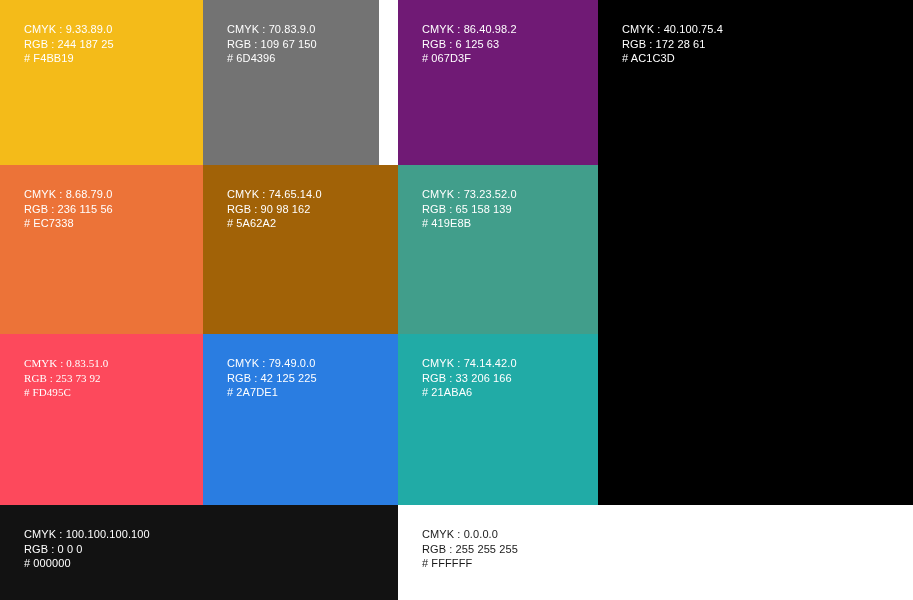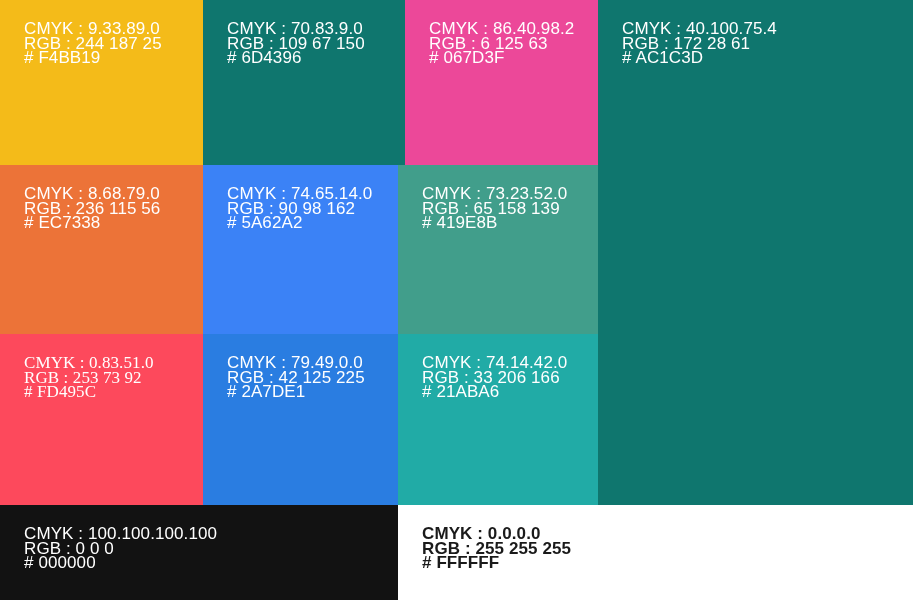--- a/index.html
+++ b/index.html
@@ -20,21 +20,21 @@
   }
   .swatch {
     position: absolute;
     box-sizing: border-box;
   }
   .swatch-info {
     position: absolute;
     left: 24px;
     top: 22px;
     line-height: 14.5px;
-    font-size: 17px;
+    font-size: 11px;
     letter-spacing: 0.1px;
     white-space: nowrap;
     user-select: none;
   }
   .swatch-info .line {
     display: block;
   }
   .light-text .swatch-info { color: #ffffff; }
   .dark-text  .swatch-info { color: #1a1a1a; }
 </style>
@@ -42,49 +42,49 @@
 <body>
 
 <div id="palette-board" style="width: 913px; height: 600px; background: rgb(255, 255, 255);">
     <div class="swatch light-text" style="left: 0px; top: 0px; width: 203px; height: 165px; background: rgb(244, 187, 25);">
       <div class="swatch-info">
         <span class="line">CMYK : 9.33.89.0</span>
         <span class="line">RGB : 244 187 25</span>
         <span class="line"># F4BB19</span>
       </div>
     </div>
-    <div class="swatch light-text" style="left: 203px; top: 0px; width: 202px; height: 165px; background: #0f766e;">
+    <div class="swatch light-text" style="left: 203px; top: 0px; width: 176px; height: 165px; background: #737373;">
       <div class="swatch-info">
         <span class="line">CMYK : 70.83.9.0</span>
         <span class="line">RGB : 109 67 150</span>
         <span class="line"># 6D4396</span>
       </div>
     </div>
-    <div class="swatch light-text" style="left: 398px; top: 0px; width: 200px; height: 165px; background: #ec4899; margin-left: 7px;">
+    <div class="swatch light-text" style="left: 398px; top: 0px; width: 200px; height: 165px; background: #701a75;">
       <div class="swatch-info">
         <span class="line">CMYK : 86.40.98.2</span>
         <span class="line">RGB : 6 125 63</span>
         <span class="line"># 067D3F</span>
       </div>
     </div>
-    <div class="swatch light-text" style="left: 598px; top: 0px; width: 315px; height: 505px; background: #0f766e;">
+    <div class="swatch light-text" style="left: 598px; top: 0px; width: 315px; height: 505px; background: #000000;">
       <div class="swatch-info">
         <span class="line">CMYK : 40.100.75.4</span>
         <span class="line">RGB : 172 28 61</span>
         <span class="line"># AC1C3D</span>
       </div>
     </div>
     <div class="swatch light-text" style="left: 0px; top: 165px; width: 203px; height: 169px; background: rgb(236, 115, 56);">
       <div class="swatch-info">
         <span class="line">CMYK : 8.68.79.0</span>
         <span class="line">RGB : 236 115 56</span>
         <span class="line"># EC7338</span>
       </div>
     </div>
-    <div class="swatch light-text" style="left: 203px; top: 165px; width: 210px; height: 169px; background: #3b82f6;">
+    <div class="swatch light-text" style="left: 203px; top: 165px; width: 210px; height: 169px; background: #a16207;">
       <div class="swatch-info">
         <span class="line">CMYK : 74.65.14.0</span>
         <span class="line">RGB : 90 98 162</span>
         <span class="line"># 5A62A2</span>
       </div>
     </div>
     <div class="swatch light-text" style="left: 398px; top: 165px; width: 200px; height: 169px; background: rgb(65, 158, 139); padding-left: 40px;">
       <div class="swatch-info">
         <span class="line">CMYK : 73.23.52.0</span>
         <span class="line">RGB : 65 158 139</span>
@@ -112,20 +112,20 @@
         <span class="line"># 21ABA6</span>
       </div>
     </div>
     <div class="swatch light-text" style="left: 0px; top: 505px; width: 398px; height: 95px; background: rgb(18, 18, 18);">
       <div class="swatch-info">
         <span class="line">CMYK : 100.100.100.100</span>
         <span class="line">RGB : 0 0 0</span>
         <span class="line"># 000000</span>
       </div>
     </div>
-    <div class="swatch dark-text" style="left: 398px; top: 505px; width: 515px; height: 95px; background: rgb(255, 255, 255); font-weight: bold;">
+    <div class="swatch dark-text" style="left: 398px; top: 505px; width: 515px; height: 95px; background: rgb(255, 255, 255);">
       <div class="swatch-info">
         <span class="line">CMYK : 0.0.0.0</span>
         <span class="line">RGB : 255 255 255</span>
         <span class="line"># FFFFFF</span>
       </div>
     </div>
   </div>
 
 </body></html>

